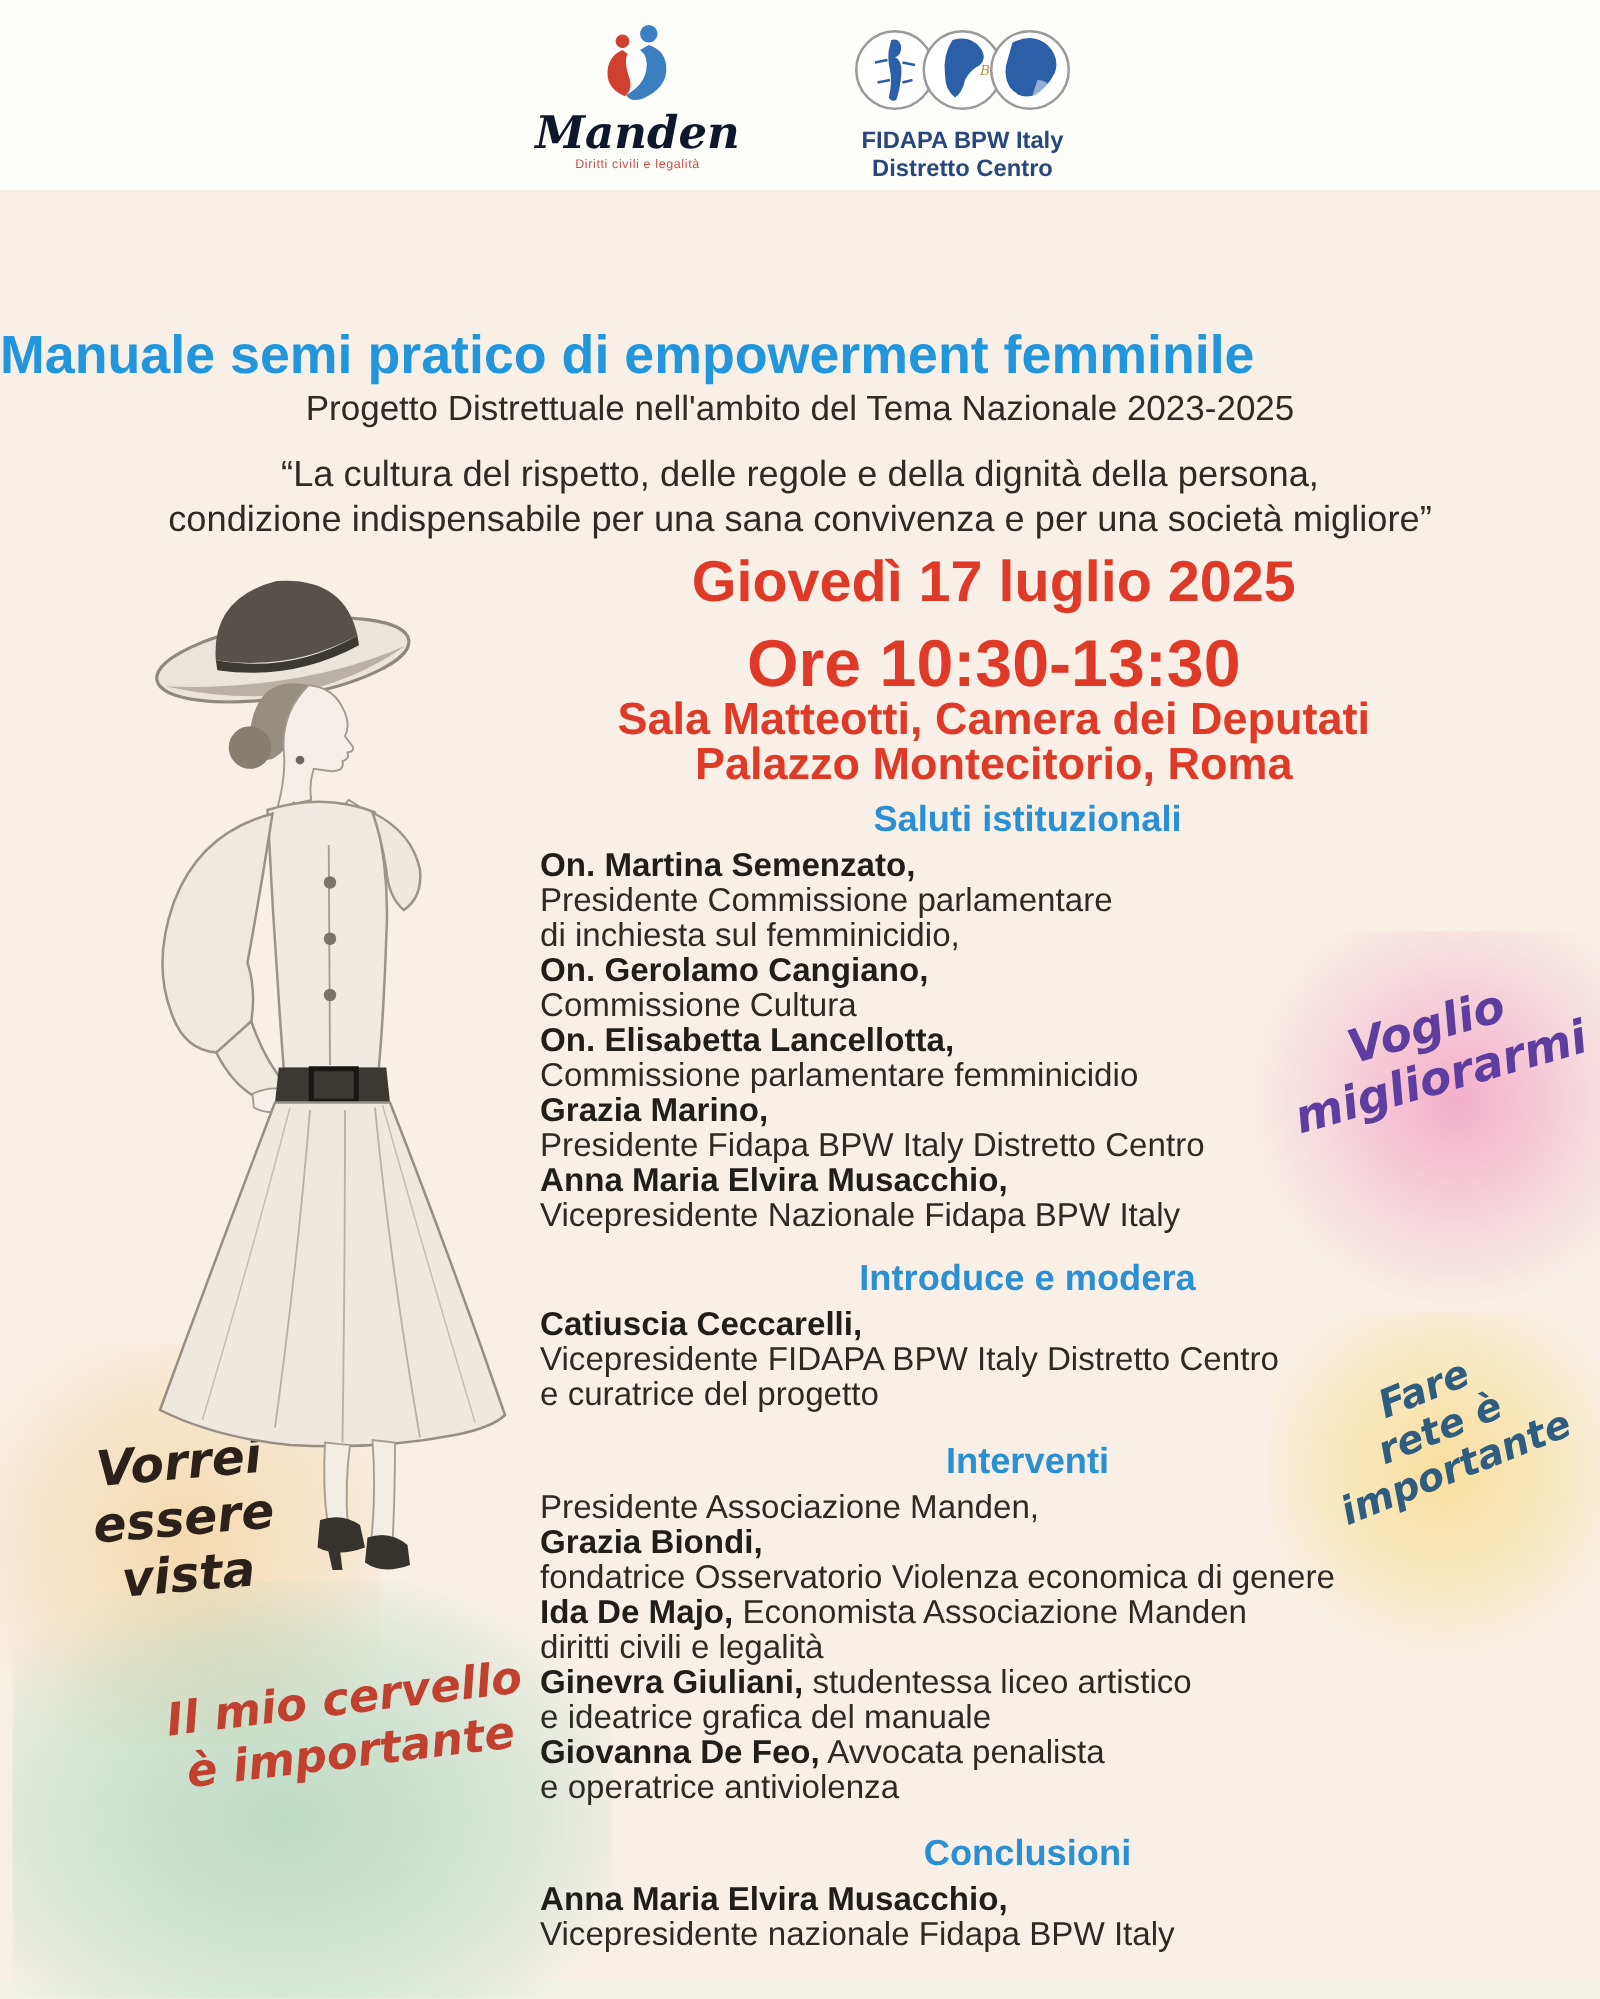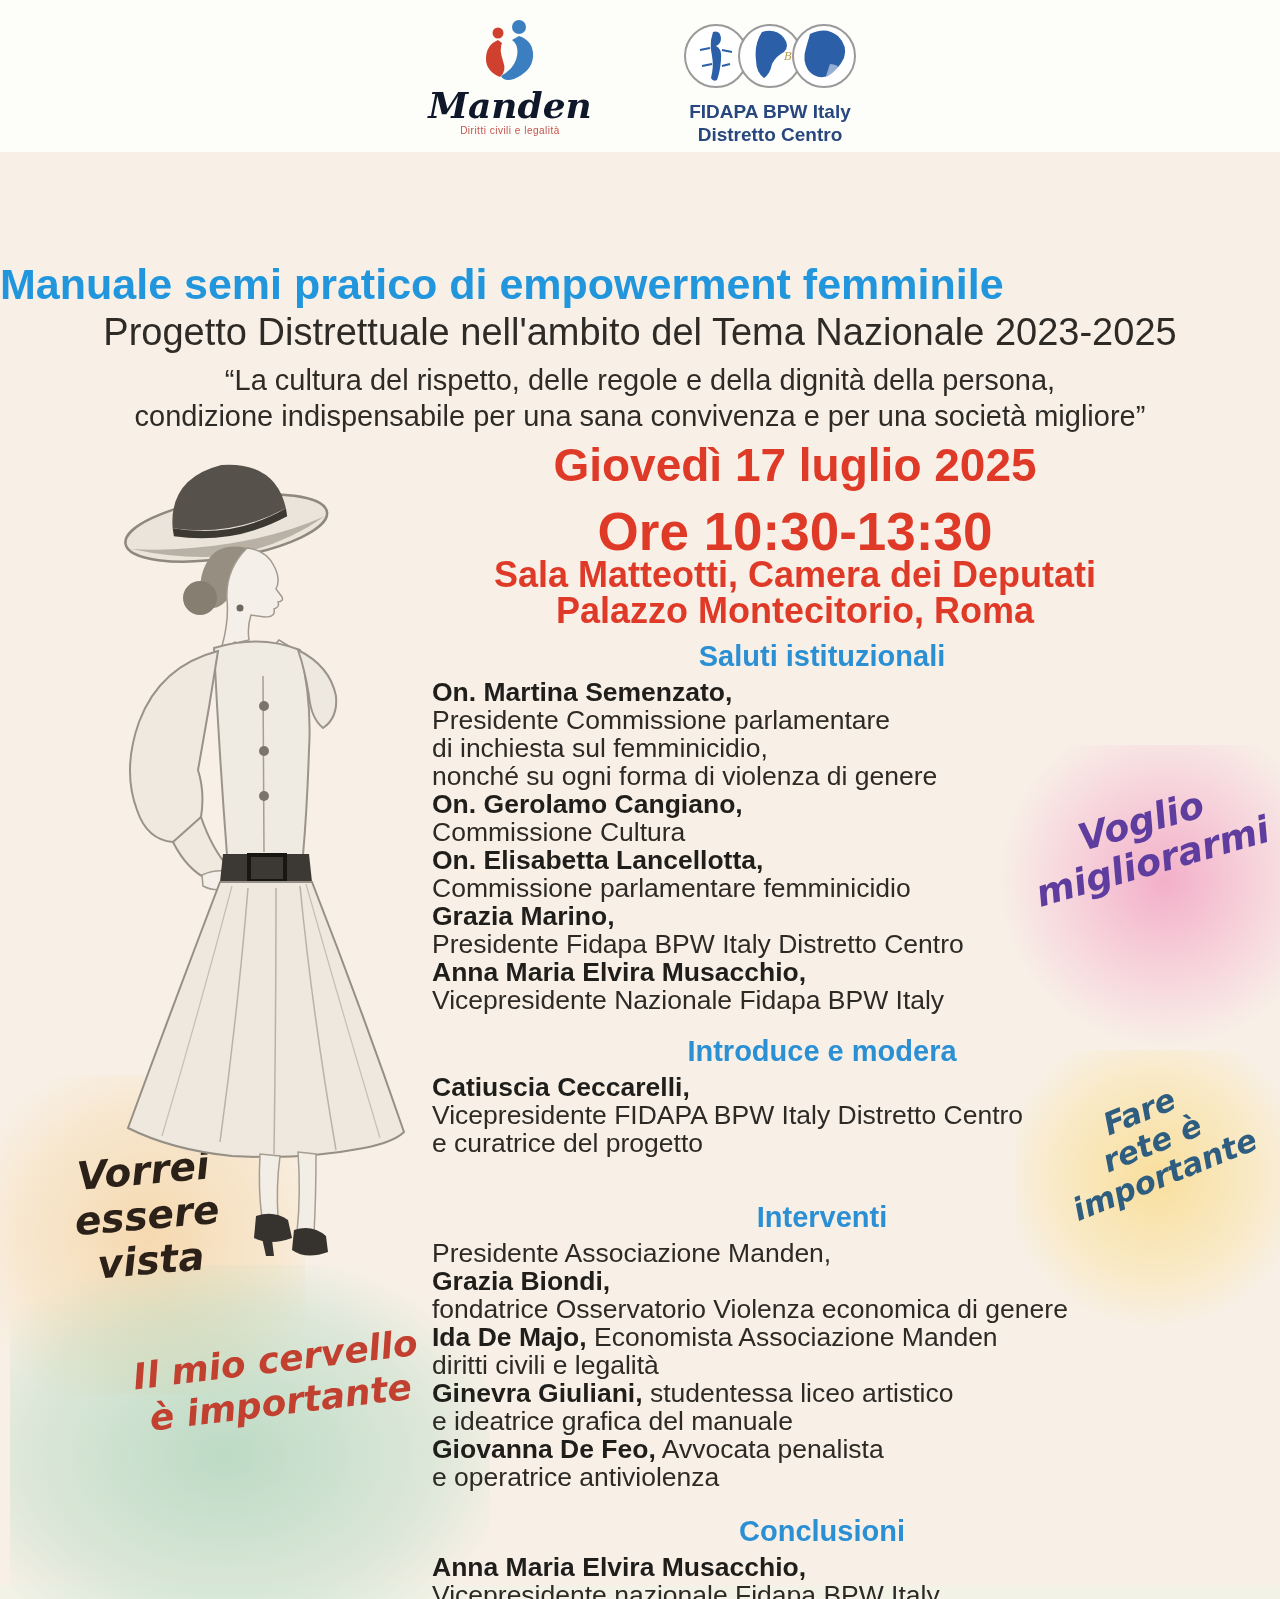--- a/index.html
+++ b/index.html
@@ -18,38 +18,38 @@
   .manden-tagline{font-size:10px;color:#c4524a;letter-spacing:.5px;margin-top:1px;}
   .fidapa-logo{position:absolute;left:655px;top:20px;width:230px;text-align:center;}
   .fidapa-text{font-size:19px;line-height:23px;font-weight:bold;color:#27477e;margin-top:4px;}
 
   
   .title{position:absolute;left:0;top:156px;width:1280px;text-align:center;
     font-size:100px;font-weight:bold;letter-spacing:3px;color:var(--accent-red,#df3a28);line-height:1;}
   .subtitle{position:absolute;left:0;top:262px;width:1280px;text-align:left;
     font-size:43px;font-weight:bold;color:#2196dd;line-height:1.05;}
   .project-line{position:absolute;left:0;top:312px;width:1280px;text-align:center;
-    font-size:38px;font-weight:400;color:#2e2b27;line-height:1.1;}
+    font-size:28px;font-weight:400;color:#2e2b27;line-height:1.1;}
   .quote{position:absolute;left:0;top:362px;width:1280px;text-align:center;
     font-size:29px;color:#2e2b27;line-height:36px;}
 
   
   .event-date{position:absolute;left:350px;top:438px;width:890px;text-align:center;
     font-size:46px;font-weight:bold;color:var(--accent-red,#df3a28);}
   .event-time{position:absolute;left:350px;top:501px;width:890px;text-align:center;
     font-size:53px;font-weight:bold;color:var(--accent-red,#df3a28);}
   .event-venue{position:absolute;left:350px;top:557px;width:890px;text-align:center;
     font-size:36px;font-weight:bold;color:var(--accent-red,#df3a28);line-height:36px;}
 
   
   .program{position:absolute;left:432px;top:640px;width:780px;}
   .program-section h3{margin:0 0 5px;font-size:29px;font-weight:bold;text-align:center;
     color:var(--accent-blue,#2b8fd4);}
   .program-section.s1 h3{margin-top:21px;}
-  .program-section.s2 h3{margin-top:44px;}
+  .program-section.s2 h3{margin-top:24px;}
   .program-section.s3 h3{margin-top:24px;}
   .program-line{font-size:26.5px;line-height:28px;color:#2d2a25;}
   .program-line b{color:#1f1e1a;}
 
   
   .blob{position:absolute;pointer-events:none;}
   .blob-pink{left:1000px;top:745px;width:300px;height:300px;
     background:radial-gradient(circle at 55% 45%,rgba(242,164,196,.85) 0%,rgba(246,196,214,.55) 45%,rgba(248,212,224,0) 72%);}
   .blob-yellow{left:1015px;top:1050px;width:280px;height:280px;
     background:radial-gradient(circle at 50% 45%,rgba(250,214,118,.65) 0%,rgba(250,224,150,.38) 50%,rgba(250,224,150,0) 74%);}
@@ -123,21 +123,20 @@
     <div>Sala Matteotti, Camera dei Deputati</div>
     <div>Palazzo Montecitorio, Roma</div>
   </div>
 
   <div class="program">
       <div class="program-section s0">
         <h3>Saluti istituzionali</h3>
         <div class="program-line"><b>On. Martina Semenzato,</b></div>
         <div class="program-line"><span>Presidente Commissione parlamentare</span></div>
         <div class="program-line"><span>di inchiesta sul femminicidio,</span></div>
-        <div class="program-line"><span>nonché su ogni forma di violenza di genere</span></div>
         <div class="program-line"><b>On. Gerolamo Cangiano,</b></div>
         <div class="program-line"><span>Commissione Cultura</span></div>
         <div class="program-line"><b>On. Elisabetta Lancellotta,</b></div>
         <div class="program-line"><span>Commissione parlamentare femminicidio</span></div>
         <div class="program-line"><b>Grazia Marino,</b></div>
         <div class="program-line"><span>Presidente Fidapa BPW Italy Distretto Centro</span></div>
         <div class="program-line"><b>Anna Maria Elvira Musacchio,</b></div>
         <div class="program-line"><span>Vicepresidente Nazionale Fidapa BPW Italy</span></div>
       </div>
       <div class="program-section s1">

